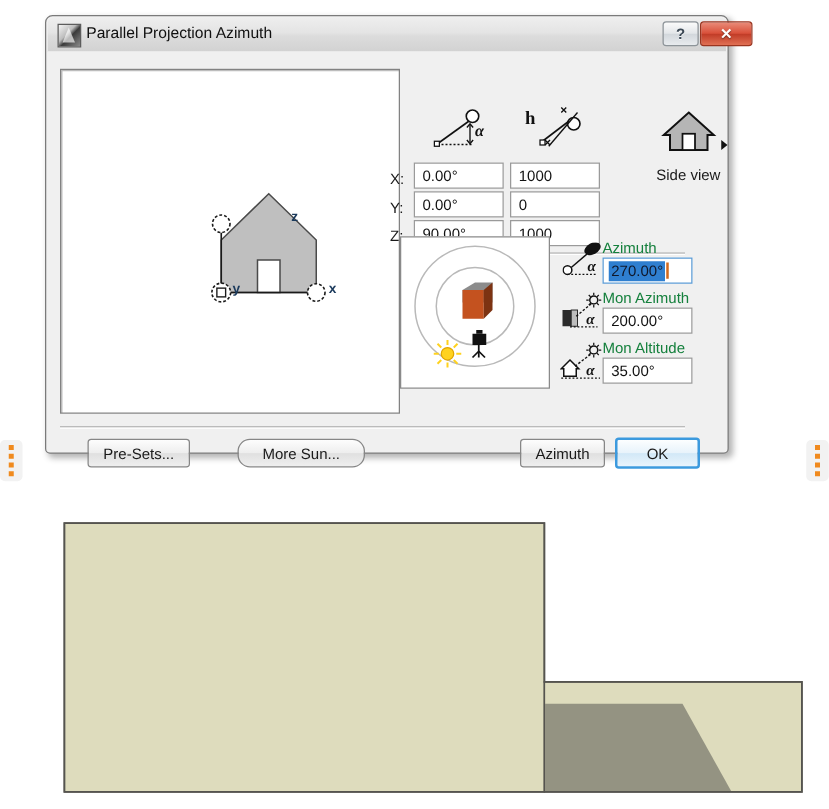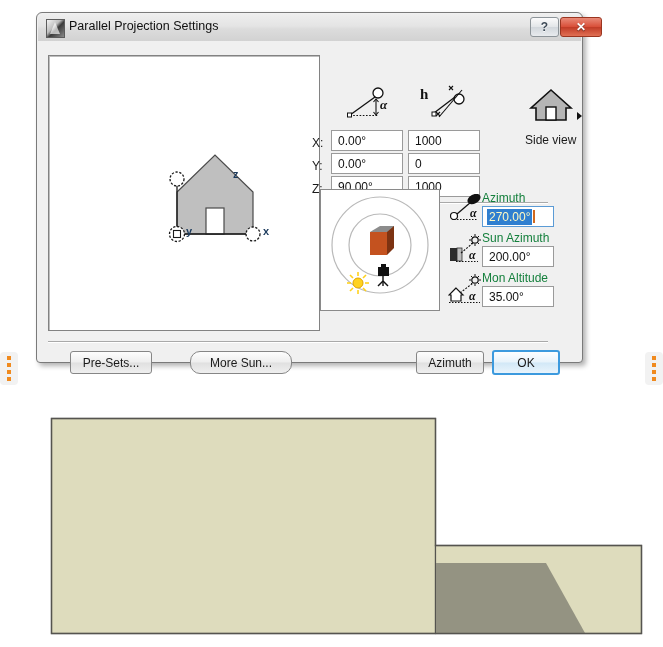--- a/index.html
+++ b/index.html
@@ -88,21 +88,21 @@
     position:absolute;height:21px;
     background:#ffffff;border:1px solid #9a9a9a;
     box-sizing:border-box;
     font-family:"Liberation Sans", sans-serif;font-size:12px;color:#111;
     display:flex;align-items:center;padding-left:6px;
   }
   .txtbox.sel{
     border:1px solid #5b9bd5;
   }
   .sel-inner{
-    background:#2f7fd0;color:#fef9c3;padding:1px 1px 1px 2px;margin-left:-2px;
+    background:#2f7fd0;color:#0f172a;padding:1px 1px 1px 2px;margin-left:-2px;
   }
   .caret{display:inline-block;width:2px;height:13px;background:#d2691e;margin-left:1px;vertical-align:middle;}
 
   .sideview-label{position:absolute;font-size:12px;color:#1a1a1a;}
 
   .divider{position:absolute;height:0;border-top:1px solid #a9a9a9;border-bottom:1px solid #ffffff;}
 
   
   .compass{
     position:absolute;left:282px;top:148px;width:120px;height:122px;
@@ -136,21 +136,21 @@
   
   .elev{position:absolute;left:0;top:0;width:663px;height:647px;pointer-events:none;}
 </style>
 </head>
 <body>
 
 <div class="dialog">
 
   <div class="titlebar">
     <div class="app-icon"></div>
-    <div class="title-text">Parallel Projection Settings</div>
+    <div class="title-text">Parallel Projection Azimuth</div>
     <div class="wbtn help">?</div>
     <div class="wbtn close">✕</div>
   </div>
 
   <div class="body-area">
 
     <div class="preview">
       <svg width="270" height="274" viewBox="0 0 270 274">
 
         <polygon points="128,136 166,99 204,136 204,178 128,178" fill="#bfbfbf" stroke="#4a4a4a" stroke-width="1.2"></polygon>
@@ -286,21 +286,21 @@
           <line x1="21" y1="6" x2="23" y2="6"></line>
             <line x1="31" y1="6" x2="33" y2="6"></line>
           <line x1="23" y1="2" x2="24.5" y2="3.5"></line>
             <line x1="29.5" y1="8.5" x2="31" y2="10"></line>
           <line x1="23" y1="10" x2="24.5" y2="8.5"></line>
             <line x1="29.5" y1="3.5" x2="31" y2="2"></line>
         </g>
         <text x="21" y="25" font-family="Liberation Serif, serif" font-size="12" font-weight="bold" font-style="italic" fill="#111">α</text>
       </svg>
     </div>
-    <div class="grp-label" style="left:444px;top:190px;">Sun Azimuth</div>
+    <div class="grp-label" style="left:444px;top:190px;">Mon Azimuth</div>
     <div class="txtbox" style="left:444px;top:205px;width:72px;">200.00°</div>
 
     <div class="icon-cell" style="left:410px;top:233px;">
       <svg width="36" height="30" viewBox="0 0 36 30">
         <polygon points="8,14 1,21 3,21 3,27 13,27 13,21 15,21" fill="#ffffff" stroke="#111" stroke-width="1.2"></polygon>
         <line x1="12" y1="19" x2="25" y2="9" stroke="#111" stroke-width="1.1" stroke-dasharray="2 1.4"></line>
         <line x1="1" y1="28.5" x2="32" y2="28.5" stroke="#111" stroke-width="1.1" stroke-dasharray="1.5 1.5"></line>
         <circle cx="27" cy="6" r="3.2" fill="none" stroke="#111" stroke-width="1.2"></circle>
         <g stroke="#111" stroke-width="1">
           <line x1="27" y1="0" x2="27" y2="2"></line>

